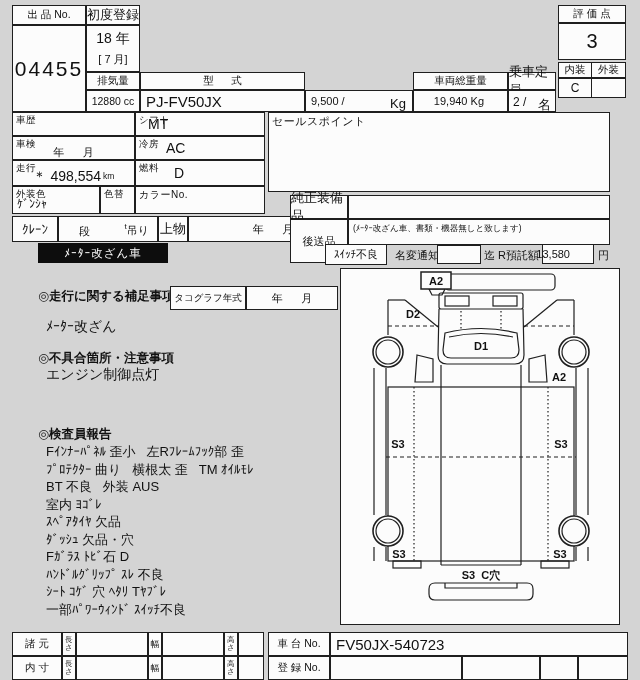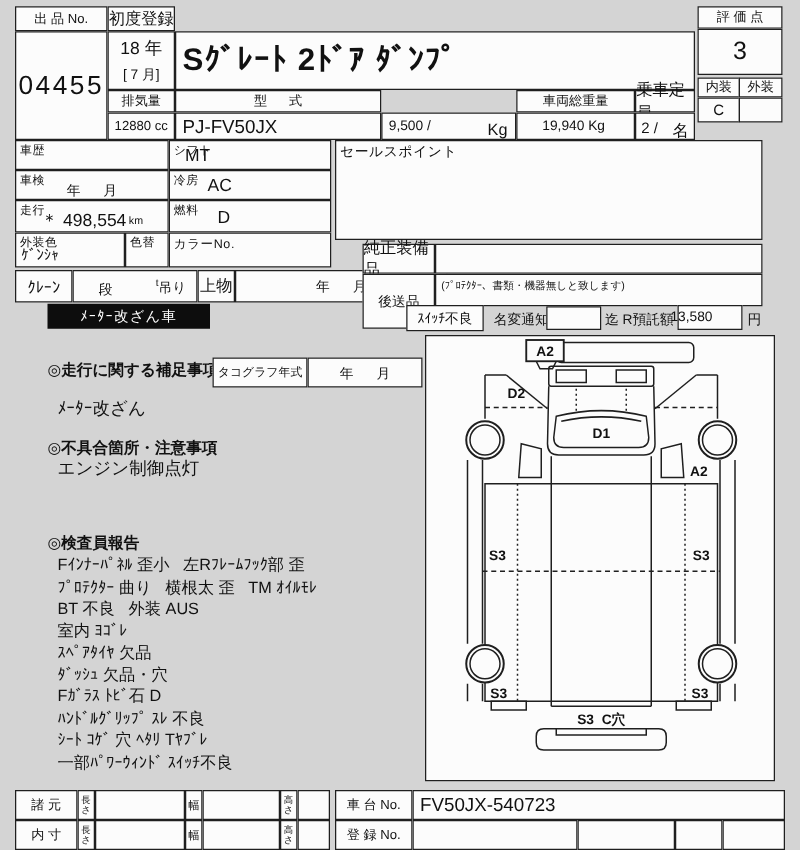--- a/index.html
+++ b/index.html
@@ -44,21 +44,20 @@
 
   <div class="c f fs105" style="left:12px;top:5px;width:74px;height:20px">出 品 No.</div>
   <div class="c f lot-no" style="left:12px;top:25px;width:74px;height:87px">04455</div>
 
   <div class="c f fs10" style="left:86px;top:5px;width:54px;height:20px">初度登録</div>
   <div class="c" style="left:86px;top:25px;width:54px;height:47px">
     <div class="f fs14" style="height:26px">18 年</div>
     <div class="f fs11">[ 7 月]</div>
   </div>
 
-  <div class="c f left big-name" style="left:140px;top:25px;width:416px;height:47px">Sｸﾞﾚｰﾄ 2ﾄﾞｱ ﾀﾞﾝﾌﾟ</div>
 
   <div class="c f fs105" style="left:86px;top:72px;width:54px;height:18px">排気量</div>
   <div class="c f fs105" style="left:86px;top:90px;width:54px;height:22px">12880 cc</div>
 
   <div class="c f fs105 pre" style="left:140px;top:72px;width:165px;height:18px">型      式</div>
   <div class="c f left fs15" style="left:140px;top:90px;width:165px;height:22px">PJ-FV50JX</div>
 
   <div class="c" style="left:305px;top:90px;width:108px;height:22px">
     <span class="t fs11" style="left:5px;top:4px">9,500 /</span>
     <span class="t fs10" style="right:6px;top:5px">Kg</span>
@@ -130,21 +129,21 @@
   <div class="c f fs11 pre" style="left:188px;top:216px;width:170px;height:26px">年      月</div>
 
   <div class="c" style="left:268px;top:112px;width:342px;height:80px">
     <span class="k" style="font-size:11px">セールスポイント</span>
   </div>
 
   <div class="c f fs10" style="left:290px;top:195px;width:58px;height:24px">純正装備品</div>
   <div class="c f fs10" style="left:348px;top:195px;width:262px;height:24px"></div>
   <div class="c f fs11" style="left:290px;top:219px;width:58px;height:44px">後送品</div>
   <div class="c" style="left:348px;top:219px;width:262px;height:26px">
-    <span class="t" style="left:4px;top:3px;font-size:8.5px">(ﾌﾟﾛﾃｸﾀｰ、書類・機器無しと致します)</span>
+    <span class="t" style="left:4px;top:3px;font-size:8.5px">(ﾒｰﾀｰ改ざん車、書類・機器無しと致します)</span>
   </div>
 
   <div class="badge" style="left:38px;top:243px;width:130px;height:20px">ﾒｰﾀｰ改ざん車</div>
 
   <div class="c f fs11" style="left:325px;top:244px;width:62px;height:21px">ｽｲｯﾁ不良</div>
   <span class="t fs11" style="left:395px;top:248px">名変通知</span>
   <div class="c" style="left:437px;top:245px;width:44px;height:19px"></div>
   <span class="t fs11" style="left:484px;top:248px">迄</span>
   <span class="t fs11" style="left:498px;top:248px">R預託額</span>
   <div class="c f right fs11" style="left:542px;top:244px;width:52px;height:20px">13,580</div>

